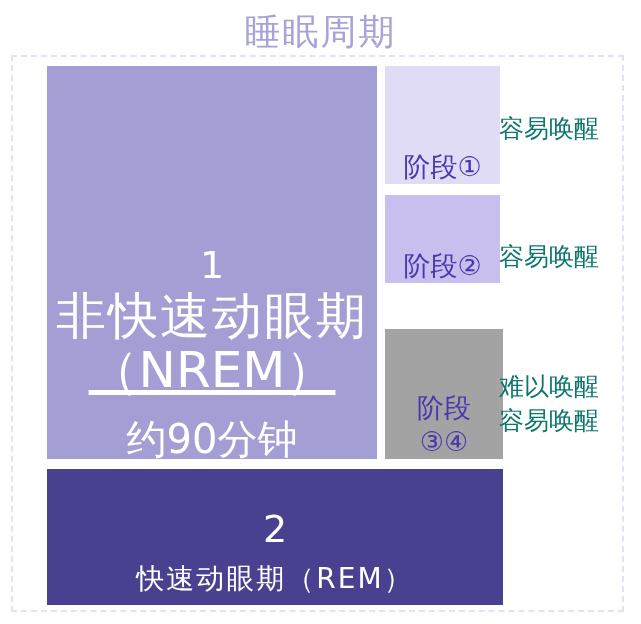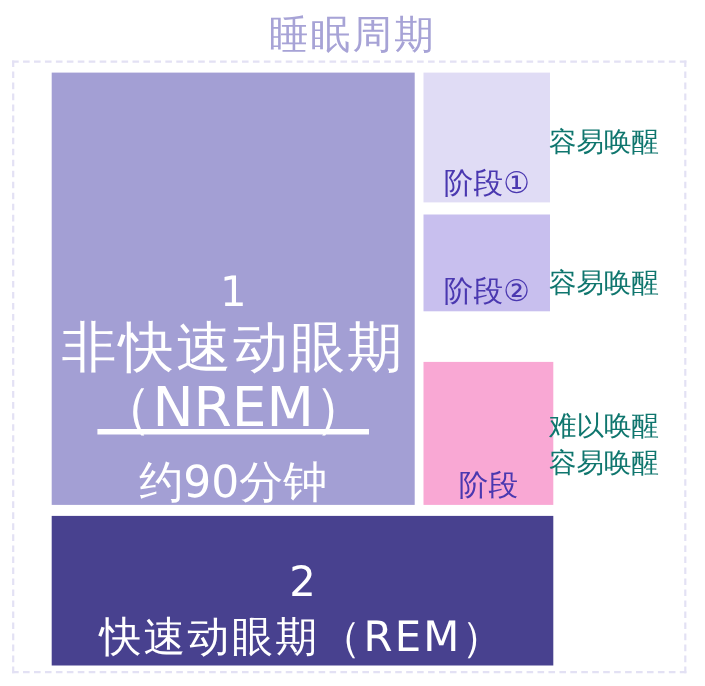--- a/index.html
+++ b/index.html
@@ -12,29 +12,29 @@
     .block { position: absolute; display: flex; flex-direction: column;
              align-items: center; justify-content: flex-end; text-align: center; box-sizing: border-box; margin-left: 28px; }
     .nrem { left: 19px; top: 66px; width: 330px; height: 393px; background: #a39fd4; color: #ffffff; }
     .nrem .num { font-size: 38px; line-height: 48px; }
     .nrem .name { font-size: 50px; line-height: 54px; letter-spacing: 2px; }
     .nrem .abbr { font-size: 50px; line-height: 54px; text-decoration: underline; }
     .nrem .dur { font-size: 40px; line-height: 40px; margin-top: 22px; }
     .stage { left: 357px; width: 115px; color: #4a38b0; font-size: 27px; line-height: 34px; }
     .s1 { top: 66px; height: 118px; background: #e0dcf5; }
     .s2 { top: 195px; height: 88px; background: #c8bfee; }
-    .s34 { top: 329px; height: 130px; width: 118px; background: #f9a8d4; }
+    .s34 { top: 329px; height: 130px; width: 118px; background: #a3a3a3; }
     .desc { position: absolute; left: 482px; width: 134px; text-align: center; color: #0f766e;
             font-size: 25px; line-height: 34px; font-weight: normal; }
     .d1 { top: 112px; }
     .d2 { top: 240px; }
     .d34 { top: 370px; }
     .rem { left: 19px; top: 469px; width: 456px; height: 136px; background: #48418f; color: #ffffff; }
     .rem .num { font-size: 38px; line-height: 48px; }
-    .rem .name { font-size: 38px; line-height: 52px; letter-spacing: 2px; }
+    .rem .name { font-size: 28px; line-height: 52px; letter-spacing: 2px; }
   </style>
 </head>
 <body>
 
 <div class="title">睡眠周期</div>
 
 <div class="frame"></div>
 
 <div class="block nrem">
   <div class="num">1</div>
@@ -48,20 +48,21 @@
 </div>
 <div class="desc d1">容易唤醒</div>
 
 <div class="block stage s2">
   <div>阶段②</div>
 </div>
 <div class="desc d2">容易唤醒</div>
 
 <div class="block stage s34">
   <div>阶段</div>
+  <div>③④</div>
 </div>
 <div class="desc d34">
   <div>难以唤醒</div>
   <div>容易唤醒</div>
 </div>
 
 <div class="block rem">
   <div class="num">2</div>
   <div class="name">快速动眼期（REM）</div>
 </div>

